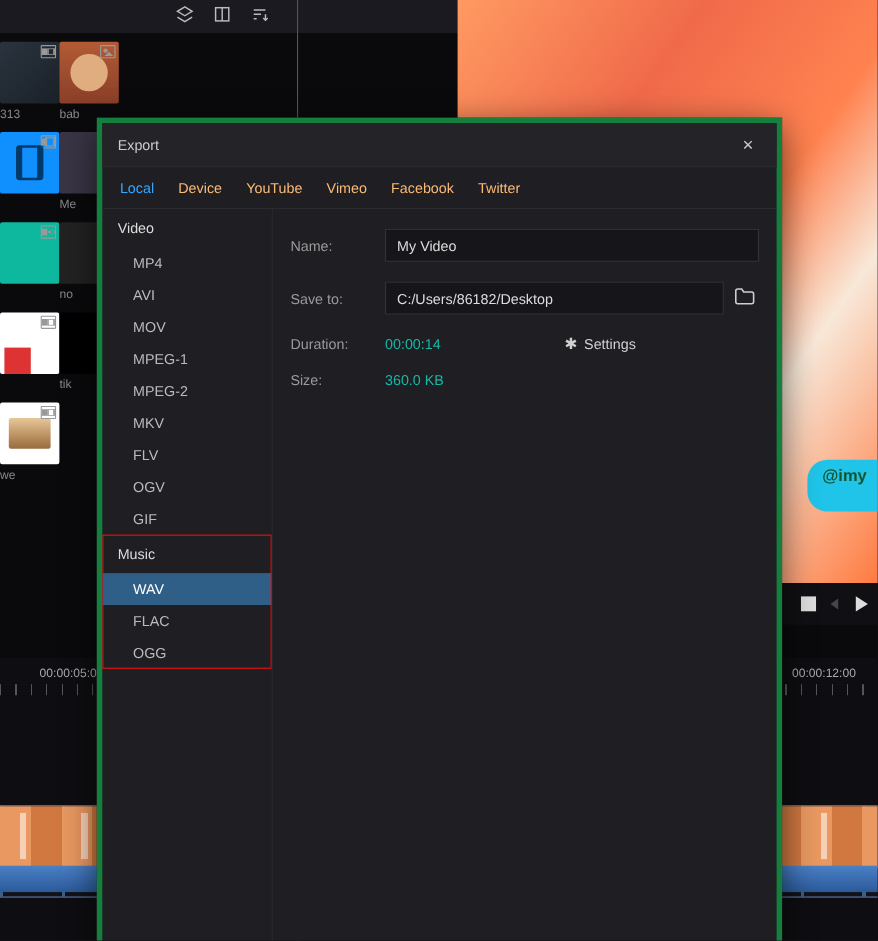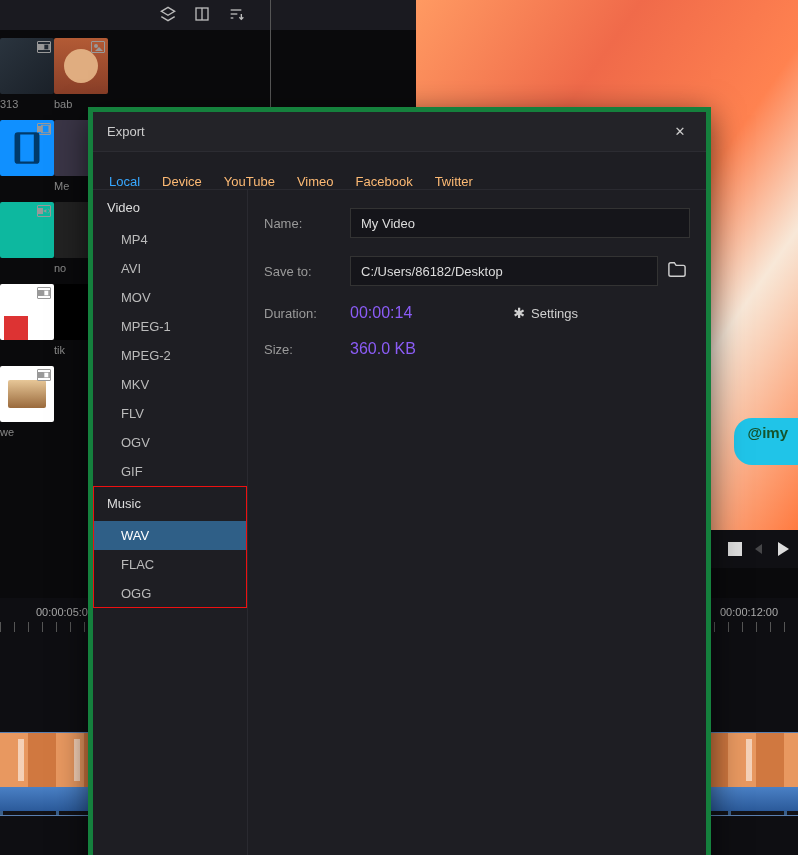--- a/index.html
+++ b/index.html
@@ -53,35 +53,35 @@
 .clip-strip{height:84px;margin-left:0;background:repeating-linear-gradient(90deg,#3a5f8a 0 3px,transparent 3px 56px),#121217;position:relative;border-top:1px solid #5a7fb0;border-bottom:1px solid #5a7fb0}
 .clip-strip .wave{position:absolute;left:0;right:0;bottom:4px;height:24px;background:linear-gradient(#4a80c5,#2b5a9a)}
 .clip-strip .thumbs{position:absolute;left:0;right:0;top:0;height:56px;background:repeating-linear-gradient(90deg,#e89860 0 28px,#d07840 28px 56px)}
 .clip-strip .people{position:absolute;left:0;right:0;top:6px;height:42px;background:repeating-linear-gradient(90deg,transparent 0 18px,rgba(255,255,255,.55) 18px 24px,transparent 24px 56px)}
 
 
 .dialog{position:absolute;left:88px;top:107px;width:623px;height:838px;background:#1e1e23;border:5px solid #15803d;box-shadow:0 8px 30px rgba(0,0,0,.6);display:flex;flex-direction:column;z-index:50}
 .dlg-title{height:40px;display:flex;align-items:center;justify-content:space-between;padding:0 14px;background:#232328;border-bottom:1px solid #2c2c32}
 .dlg-title span{font-size:13px;color:#ccc}
 .dlg-x{color:#aaa;font-size:18px;width:24px;height:24px;display:flex;align-items:center;justify-content:center;cursor:pointer}
-.dlg-tabs{height:38px;display:flex;align-items:flex-end;gap:22px;padding:0 16px;border-bottom:1px solid #2a2a30}
+.dlg-tabs{height:38px;display:flex;align-items:center;gap:22px;padding:0 16px;border-bottom:1px solid #2a2a30}
 .dlg-tabs a{font-size:13px;color:#fdba74;cursor:pointer}
 .dlg-tabs a.active{color:#38a8ff}
 .dlg-body{flex:1;display:flex;min-height:0}
 
 .fmt-panel{width:162px;border-right:1px solid #2a2a30;overflow:auto}
 .fmt-group-h{padding:10px 14px;font-size:13px;color:#ddd}
 .fmt-item{padding:7px 14px 7px 28px;font-size:13px;color:#bbb;cursor:pointer}
 .fmt-item.sel{background:#2f5f87;color:#fff}
 .fmt-group.highlight{outline:1px solid #e11;outline-offset:-1px}
 
 .settings{flex:1;padding:18px 16px 0 16px;position:relative}
 .srow{display:flex;align-items:center;margin-bottom:18px}
 .slabel{width:86px;font-size:13px;color:#9a9a9a}
-.sval{font-size:16px;color:#8b5cf6}
+.sval{font-size:13px;color:#14b8a6}
 .sinput{background:#15151a;border:1px solid #333;color:#ddd;font-size:13px;height:30px;padding:0 10px;width:308px;outline:none}
 .browse{margin-left:8px;color:#cfcfcf}
 .settings-link{display:flex;align-items:center;gap:6px;color:#d0d0d0;font-size:13px;cursor:pointer}
 .settings-link .gear{font-size:14px}
 
 .dlg-footer{height:56px;border-top:1px solid #2a2a30;display:flex;align-items:center;justify-content:flex-end;padding-right:14px}
 .export-btn{background:#1e1e23;border:1px solid #3aa0ff;color:#eaeaea;padding:6px 18px;font-size:13px;border-radius:3px;cursor:pointer}
 
 
 .playhead{position:absolute;top:0;left:270px;width:1px;height:855px;background:#555}

